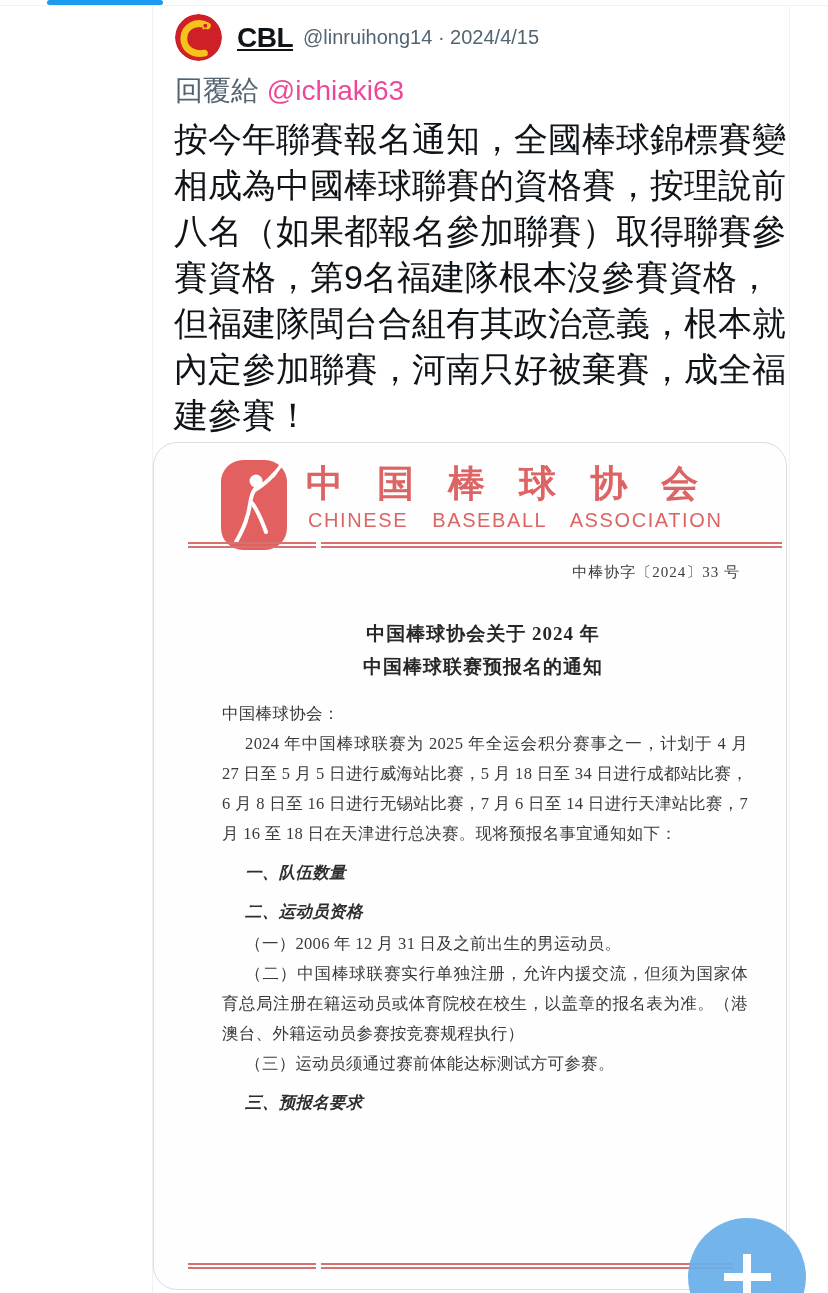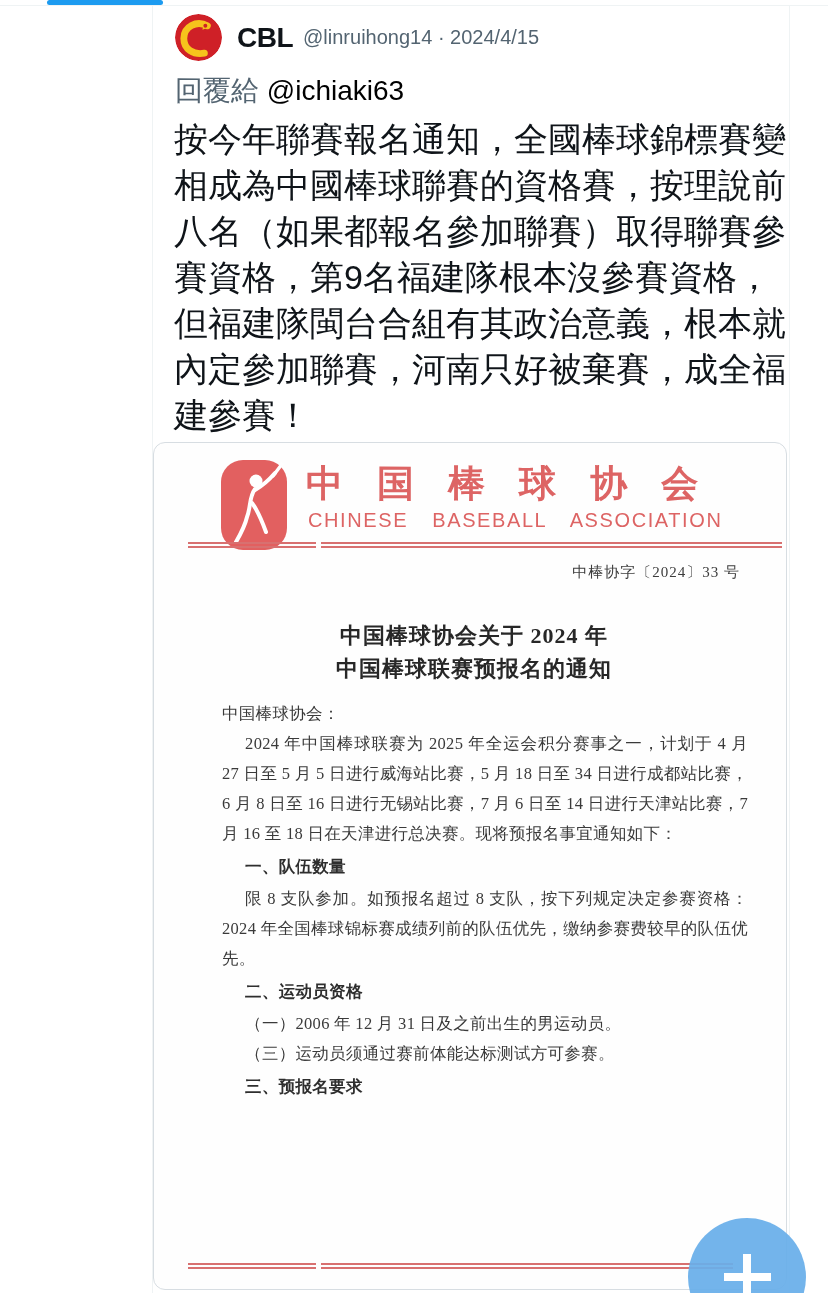--- a/index.html
+++ b/index.html
@@ -10,53 +10,53 @@
   
   .top-hairline { position:absolute; left:0; top:5px; width:828px; height:1px; background:#eff3f4; }
   .tab-indicator { position:absolute; left:47px; top:0; width:116px; height:5px; background:#1d9bf0; border-radius:3px; }
   .col-border { position:absolute; top:6px; bottom:0; width:1px; background:#eff3f4; }
   .col-border.left { left:152px; }
   .col-border.right { left:789px; }
 
   
   .tweet-header { position:absolute; left:175px; top:14px; display:flex; align-items:center; }
   .avatar { width:47px; height:47px; border-radius:50%; overflow:hidden; flex:0 0 auto; }
-  .author-name { margin-left:15px; font-size:28px; font-weight:800; color:#0f1419; letter-spacing:-0.5px; }
+  .author-name { margin-left:15px; font-size:28px; font-weight:800; color:#0f1419; letter-spacing:-0.5px;text-decoration:underline; }
   .author-handle { margin-left:10px; font-size:20px; color:#536471; }
   .reply-line { position:absolute; left:175px; top:72px; font-size:28px; color:#536471; }
-  .reply-link { color:#000000; text-decoration:none; }
+  .reply-link { color:#ec4899; text-decoration:none; }
   .tweet-body { position:absolute; left:174px; top:116px; width:618px; font-size:34px;
                 line-height:46px; color:#0f1419; word-break:break-all; text-align:left; }
 
   
   .doc-image { position:absolute; left:153px; top:442px; width:634px; height:848px;
-               background:#fefefe; border:1px solid #d7dde2; border-radius:12px; overflow:hidden; }
+               background:#fefefe; border:1px solid #d7dde2; border-radius:24px; overflow:hidden; }
   .doc-logo { position:absolute; left:64px; top:14px; width:72px; height:100px; }
   .org-cn { position:absolute; left:152px; top:16px; width:430px; font-size:37px; font-weight:700;
             color:#dd6464; letter-spacing:0.92em; white-space:nowrap;
             font-family:"Liberation Sans", sans-serif; }
   .org-en { position:absolute; left:154px; top:66px; font-size:20px; color:#dd6464;
             letter-spacing:1.6px; word-spacing:17px; white-space:nowrap; }
   .red-rule { position:absolute; height:6px; border-top:2px solid #d87070; border-bottom:2px solid #d87070; }
   .rule-top-1 { left:34px; top:99px; width:128px; }
   .rule-top-2 { left:167px; top:99px; width:461px; }
   .rule-bot-1 { left:34px; top:820px; width:128px; }
   .rule-bot-2 { left:167px; top:820px; width:412px; }
   .doc-number { position:absolute; right:46px; top:120px; font-size:15px; color:#3c3c3c;
                 font-family:"Liberation Serif", serif; letter-spacing:1px; }
-  .doc-title { position:absolute; left:4px; width:100%; text-align:center; font-weight:700;
-               font-size:22px; color:#272727; font-family:"Liberation Serif", serif; letter-spacing:1px; }
+  .doc-title { position:absolute; left:13px; width:100%; text-align:center; font-weight:700;
+               font-size:19px; color:#272727; font-family:"Liberation Serif", serif; letter-spacing:1px; }
   .doc-title1 { top:178px; }
   .doc-title2 { top:211px; }
   .doc-body { position:absolute; left:68px; top:256px; width:526px; font-size:16.5px;
               line-height:30px; color:#3a3a3a; font-family:"Liberation Serif", serif;
               text-align:justify; letter-spacing:0.3px; }
   .doc-sal { text-indent:0; }
   .doc-para { text-indent:1.4em; }
-  .doc-heading { text-indent:1.4em; font-weight:700; color:#2e2e2e; margin-top:3px; margin-bottom:2px; }
+  .doc-heading { text-indent:1.4em; font-weight:700; color:#2e2e2e; margin-top:9px; margin-bottom:2px;font-style:italic; }
   .doc-item { text-indent:1.4em; }
 
   
   .fab { position:absolute; left:688px; top:1218px; width:118px; height:118px; border-radius:50%;
          background:rgba(104,174,233,0.93); }
   .fab .bar { position:absolute; background:#ffffff; }
   .fab .bar-h { left:36px; top:55px; width:47px; height:8px; }
   .fab .bar-v { left:55px; top:36px; width:8px; height:60px; }
 </style>
 </head>
@@ -100,23 +100,23 @@
     <div class="red-rule rule-top-1"></div>
     <div class="red-rule rule-top-2"></div>
     <div class="doc-number">中棒协字〔2024〕33 号</div>
     <div class="doc-title doc-title1">中国棒球协会关于 2024 年</div>
     <div class="doc-title doc-title2">中国棒球联赛预报名的通知</div>
 
     <div class="doc-body">
       <div class="doc-sal">中国棒球协会：</div>
       <div class="doc-para">2024 年中国棒球联赛为 2025 年全运会积分赛事之一，计划于 4 月 27 日至 5 月 5 日进行威海站比赛，5 月 18 日至 34 日进行成都站比赛，6 月 8 日至 16 日进行无锡站比赛，7 月 6 日至 14 日进行天津站比赛，7 月 16 至 18 日在天津进行总决赛。现将预报名事宜通知如下：</div>
       <div class="doc-heading">一、队伍数量</div>
-      <div class="doc-para">限 8 支队参加。如预报名超过 8 支队，按下列规定决定参赛资格：2024 年全国棒球锦标赛成绩列前的队伍优先，缴纳参赛费较早的队伍优先。</div>
       <div class="doc-heading">二、运动员资格</div>
       <div class="doc-item">（一）2006 年 12 月 31 日及之前出生的男运动员。</div>
+      <div class="doc-item">（二）中国棒球联赛实行单独注册，允许内援交流，但须为国家体育总局注册在籍运动员或体育院校在校生，以盖章的报名表为准。（港澳台、外籍运动员参赛按竞赛规程执行）</div>
       <div class="doc-item">（三）运动员须通过赛前体能达标测试方可参赛。</div>
       <div class="doc-heading">三、预报名要求</div>
     </div>
 
     <div class="red-rule rule-bot-1"></div>
     <div class="red-rule rule-bot-2"></div>
   </div>
 
   <div class="fab">
     <div class="bar bar-h"></div>

